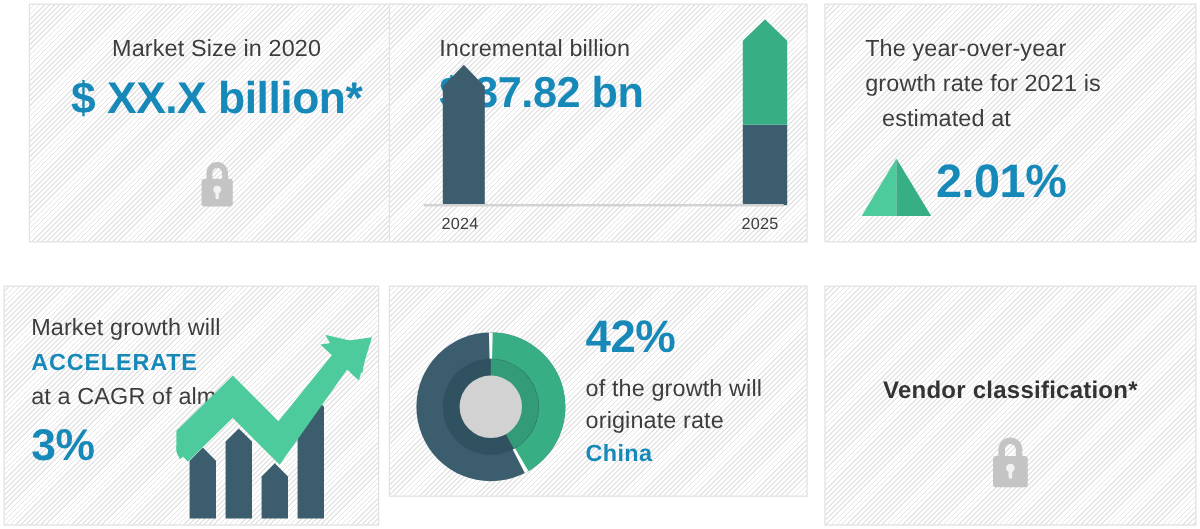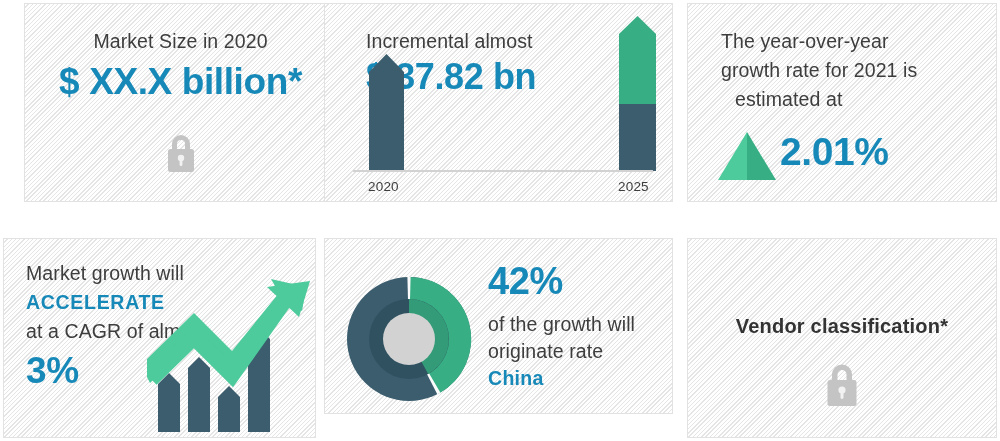--- a/index.html
+++ b/index.html
@@ -124,36 +124,36 @@
       <svg width="40" height="46" viewBox="0 0 40 46" aria-hidden="true">
         <path d="M11 20 V14 a9 9 0 0 1 18 0 V20 h-5 V14 a4 4 0 0 0 -8 0 V20 Z" fill="#c4c4c4"></path>
         <rect x="7" y="19" width="26" height="23" rx="2.5" fill="#c4c4c4"></rect>
         <circle cx="20" cy="28" r="3.2" fill="#f2f2f2"></circle>
         <rect x="18.6" y="29" width="2.8" height="7" rx="1.3" fill="#f2f2f2"></rect>
       </svg>
     </div>
   </div>
 
   <div class="panel tex p2">
-    <div class="abs lbl p2-title">Incremental almost</div>
+    <div class="abs lbl p2-title">Incremental billion</div>
     <div class="abs big p2-value">$ 37.82 bn</div>
 
     <div class="abs" style="left:0; top:0; width:349px; height:199px;">
       <svg width="349" height="199" viewBox="0 0 349 199" aria-hidden="true">
 
         <polygon points="44,167 44,68 61.5,50 79,68 79,167" fill="#3b5d6d"></polygon>
 
         <rect x="294" y="100" width="37" height="67" fill="#3b5d6d"></rect>
         <polygon points="294,100 294,30 312.5,12 331,30 331,100" fill="#37ae83"></polygon>
 
         <rect x="28" y="166" width="300" height="2" fill="#d2d2d2"></rect>
       </svg>
     </div>
 
-    <div class="abs tick-lbl" style="left:43px; top:175px;">2020</div>
+    <div class="abs tick-lbl" style="left:43px; top:175px;">2024</div>
     <div class="abs tick-lbl" style="left:293px; top:175px;">2025</div>
   </div>
 
   <div class="panel tex p3">
     <div class="abs lbl" style="left:33px; top:24px;">The year-over-year</div>
     <div class="abs lbl" style="left:33px; top:53px;">growth rate for 2021 is</div>
     <div class="abs lbl" style="left:33px; top:82px;padding-left:14px;">estimated at</div>
 
     <div class="abs" style="left:30px; top:128px;">
       <svg width="58" height="48" viewBox="0 0 58 48" aria-hidden="true">

